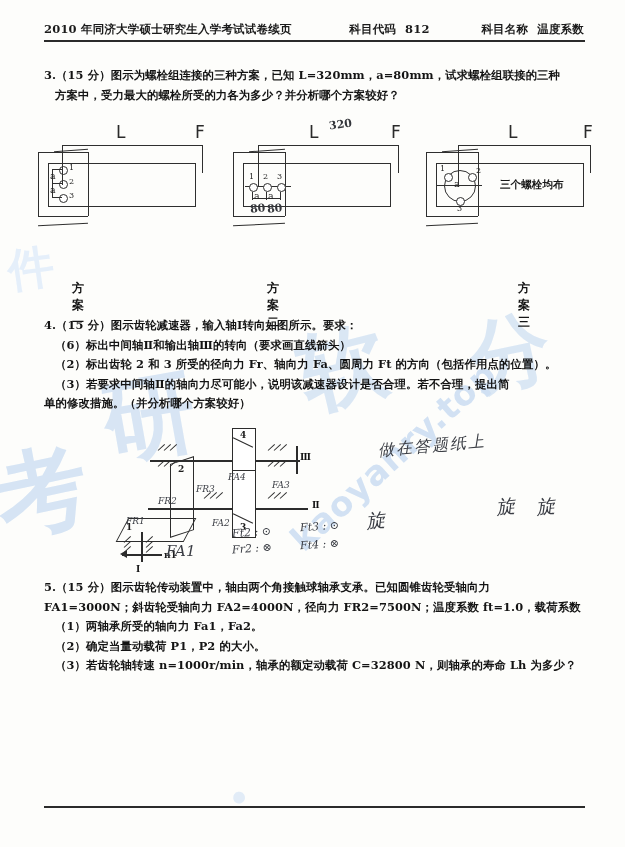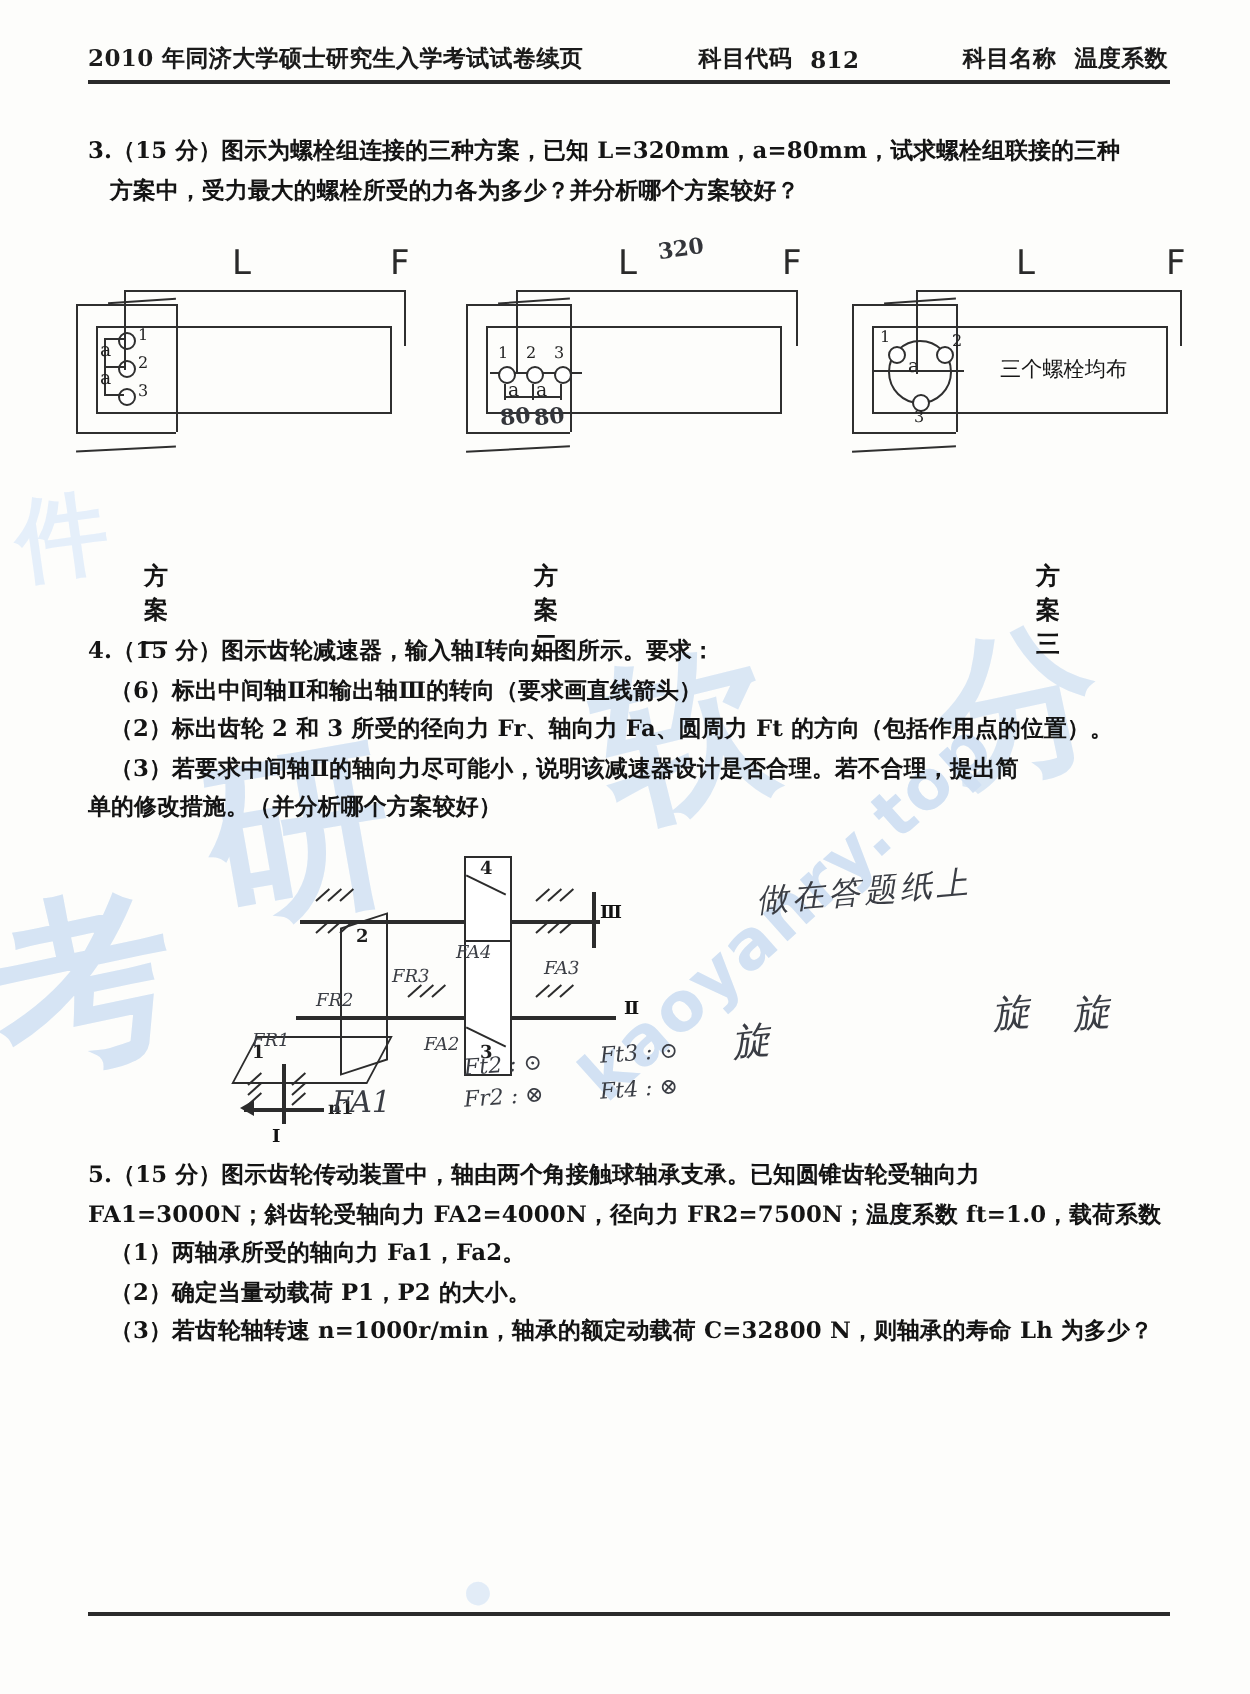--- a/index.html
+++ b/index.html
@@ -22,21 +22,21 @@
           pointer-events:none;user-select:none;}
   .wm-b1{position:absolute;left:228px;top:760px;font-size:64px;color:#dce9f8;
          transform:rotate(-10deg);font-weight:700;opacity:.8;
          font-family:"DejaVu Serif",serif;pointer-events:none;user-select:none;}
   .wm-b2{position:absolute;left:8px;top:238px;font-size:46px;color:#e3eefb;
          transform:rotate(-8deg);font-weight:700;opacity:.9;
          font-family:"DejaVu Serif",serif;pointer-events:none;user-select:none;}
 
   
   #header{position:absolute;left:44px;top:22px;width:540px;}
-  .hdr-row{display:flex;align-items:center;font-weight:700;font-size:11.5px;
+  .hdr-row{display:flex;align-items:flex-start;font-weight:700;font-size:11.5px;
            color:#1b1b1b;font-family:"DejaVu Serif","Liberation Serif",serif;
            letter-spacing:.2px;}
   .hdr-title{white-space:nowrap;}
   .hdr-gap1{width:58px;}
   .hdr-gap2{width:52px;}
   .hdr-lbl{white-space:nowrap;}
   .hdr-val{margin-left:9px;white-space:nowrap;}
   #hdr-rule{position:absolute;left:44px;top:40px;width:541px;height:0;
             border-top:2px solid #2b2b2b;}
 
@@ -60,21 +60,21 @@
         color:#2a2a2a;font-weight:400;}
   .dimF{position:absolute;font-size:17px;font-family:"DejaVu Sans",sans-serif;
         color:#2a2a2a;font-weight:400;}
   .hand{position:absolute;font-family:"DejaVu Serif","Liberation Serif",serif;
         color:#33353a;font-weight:700;}
   .slab{position:absolute;font-size:9.4px;font-family:"DejaVu Serif",serif;color:#222;}
   .scheme-cap{position:absolute;font-family:"DejaVu Serif","Liberation Serif",serif;
               font-weight:700;font-size:12px;color:#141414;}
   .circ3{position:absolute;border:1.1px solid #2f2f2f;border-radius:50%;}
   .note3{position:absolute;font-family:"DejaVu Serif","Liberation Serif",serif;
-         font-weight:400;font-size:10.6px;color:#161616;white-space:nowrap;}
+         font-weight:700;font-size:10.6px;color:#161616;white-space:nowrap;}
 
   
   #fig4{position:absolute;left:0;top:412px;width:625px;height:165px;}
   .sh{position:absolute;background:#2c2c2c;}
   .gearbox{position:absolute;border:1.1px solid #2c2c2c;background:#fff;}
   .parabox{position:absolute;border:1.1px solid #2c2c2c;}
   .lbl4{position:absolute;font-family:"DejaVu Serif",serif;font-size:9px;
         color:#1d1d1d;font-weight:700;}
   .rom{position:absolute;font-family:"DejaVu Serif",serif;font-size:9px;
        color:#111;font-weight:700;}

